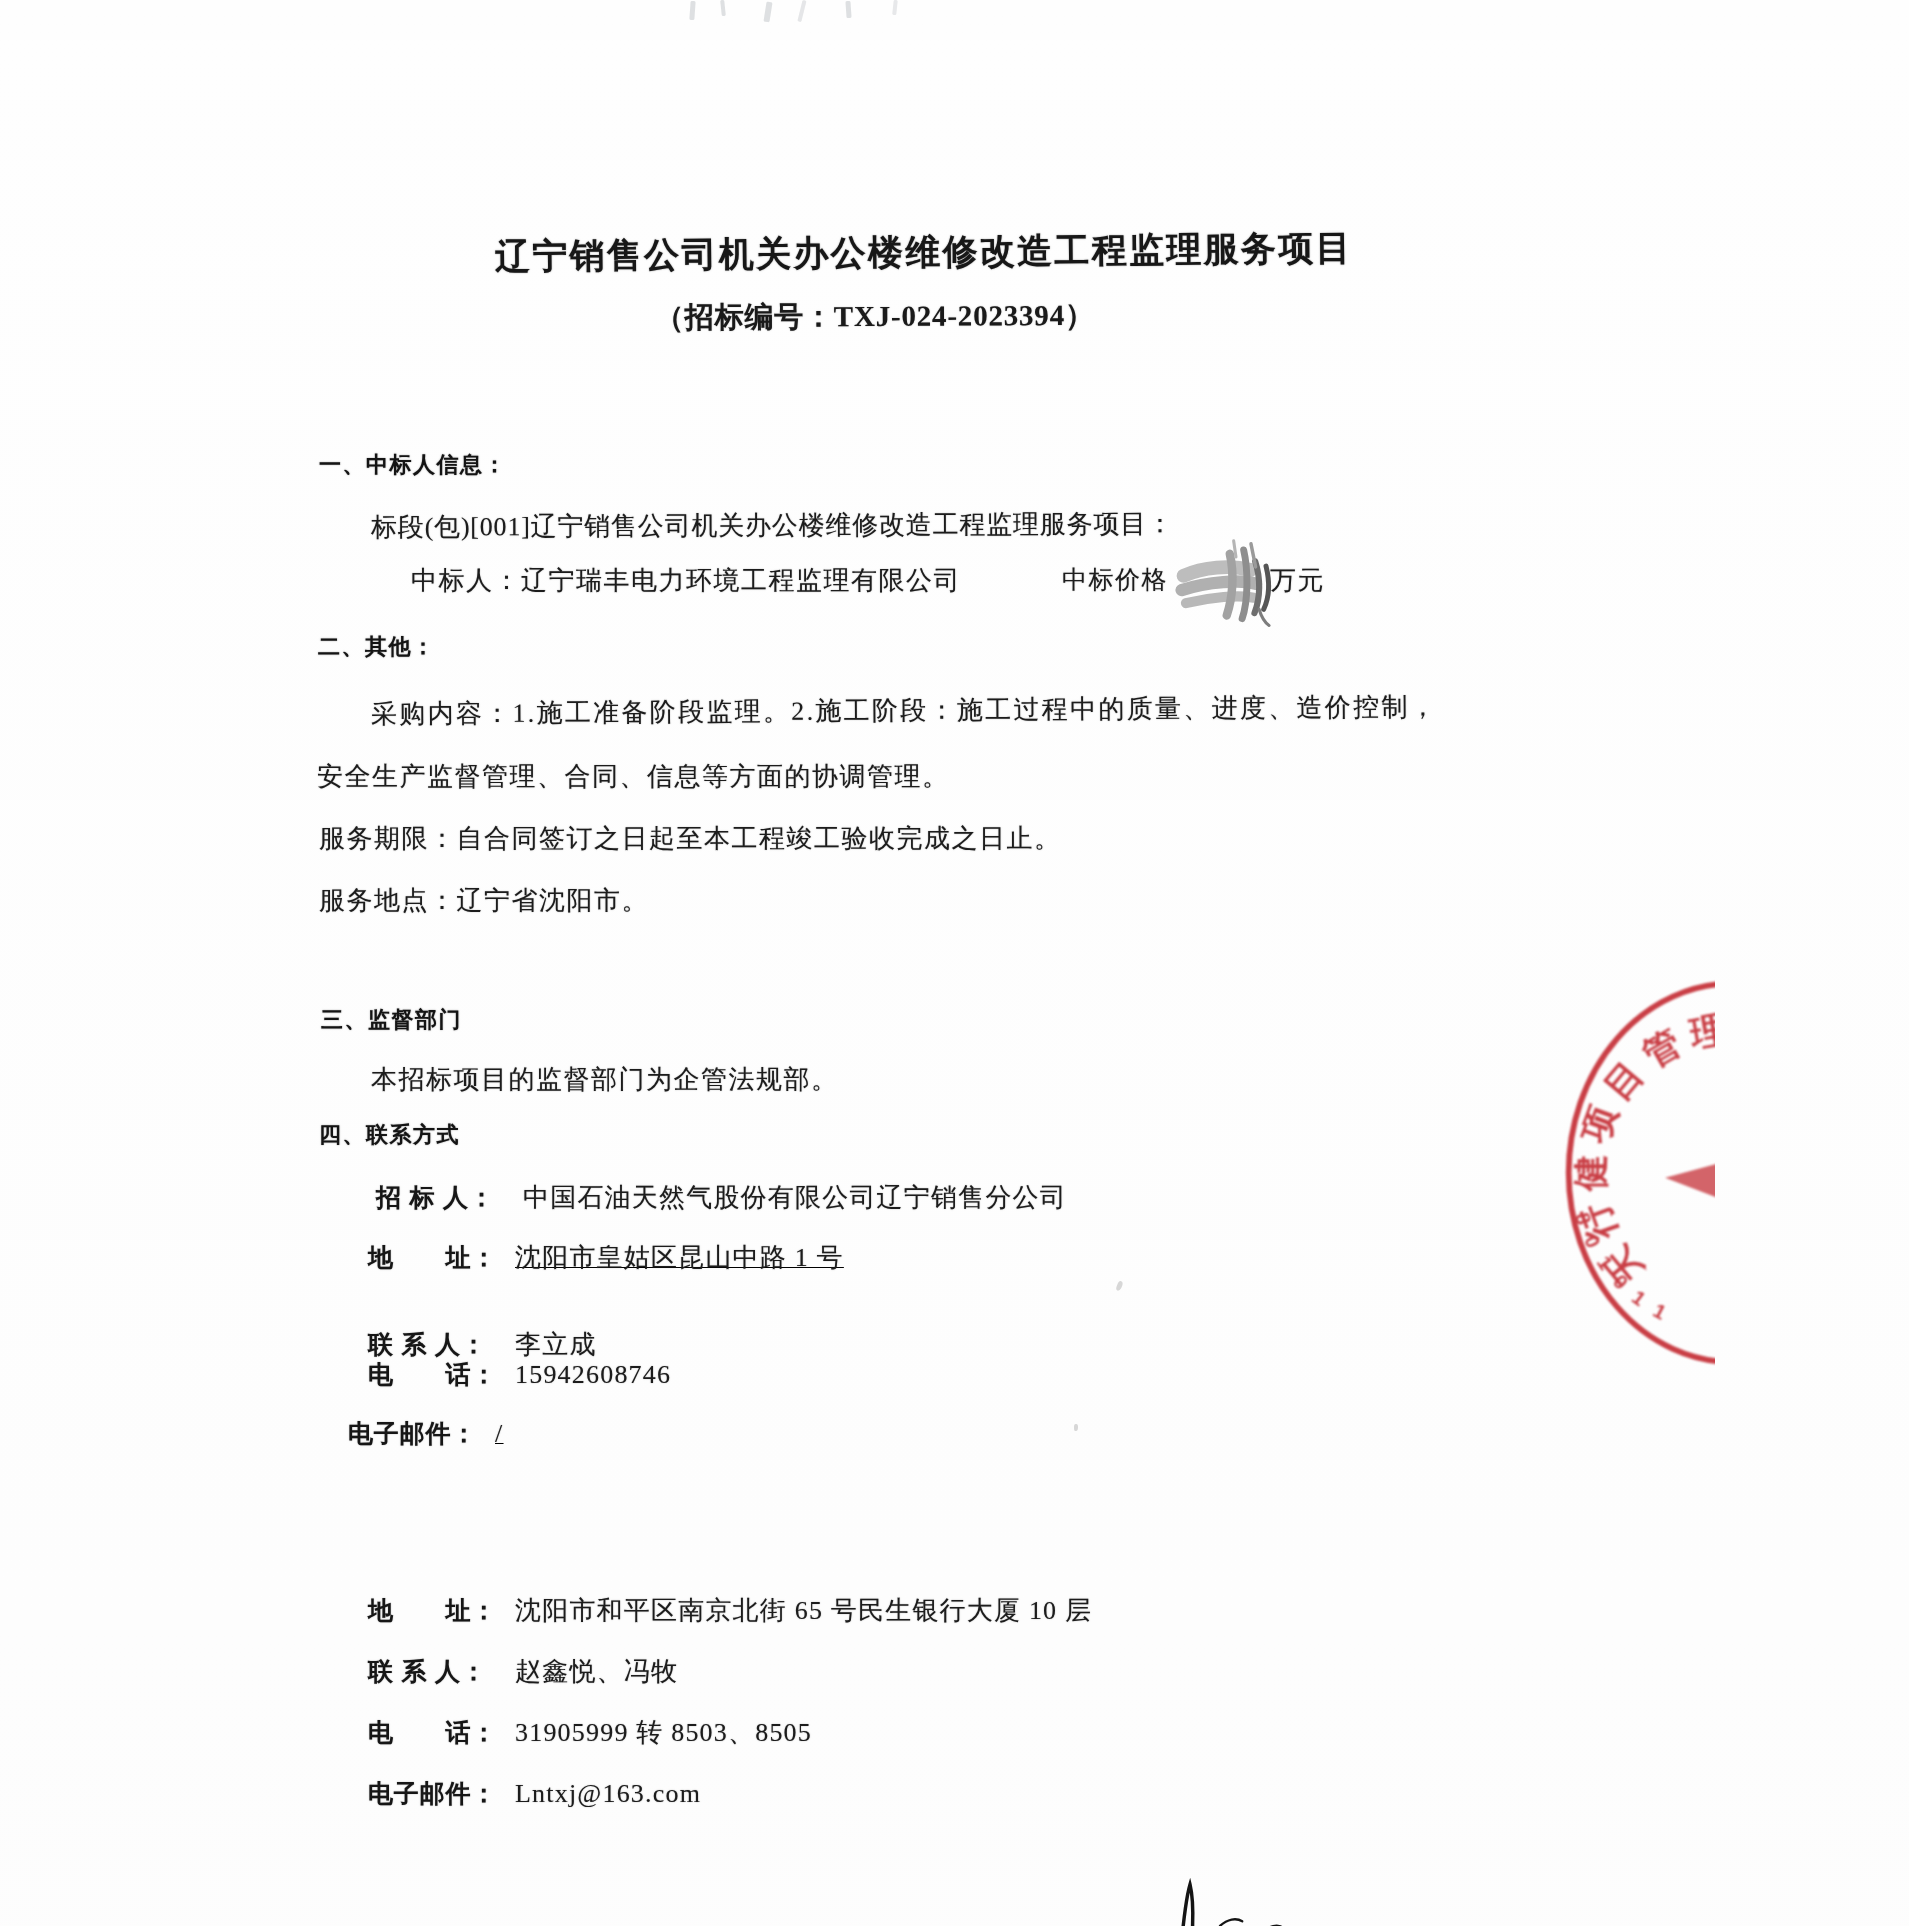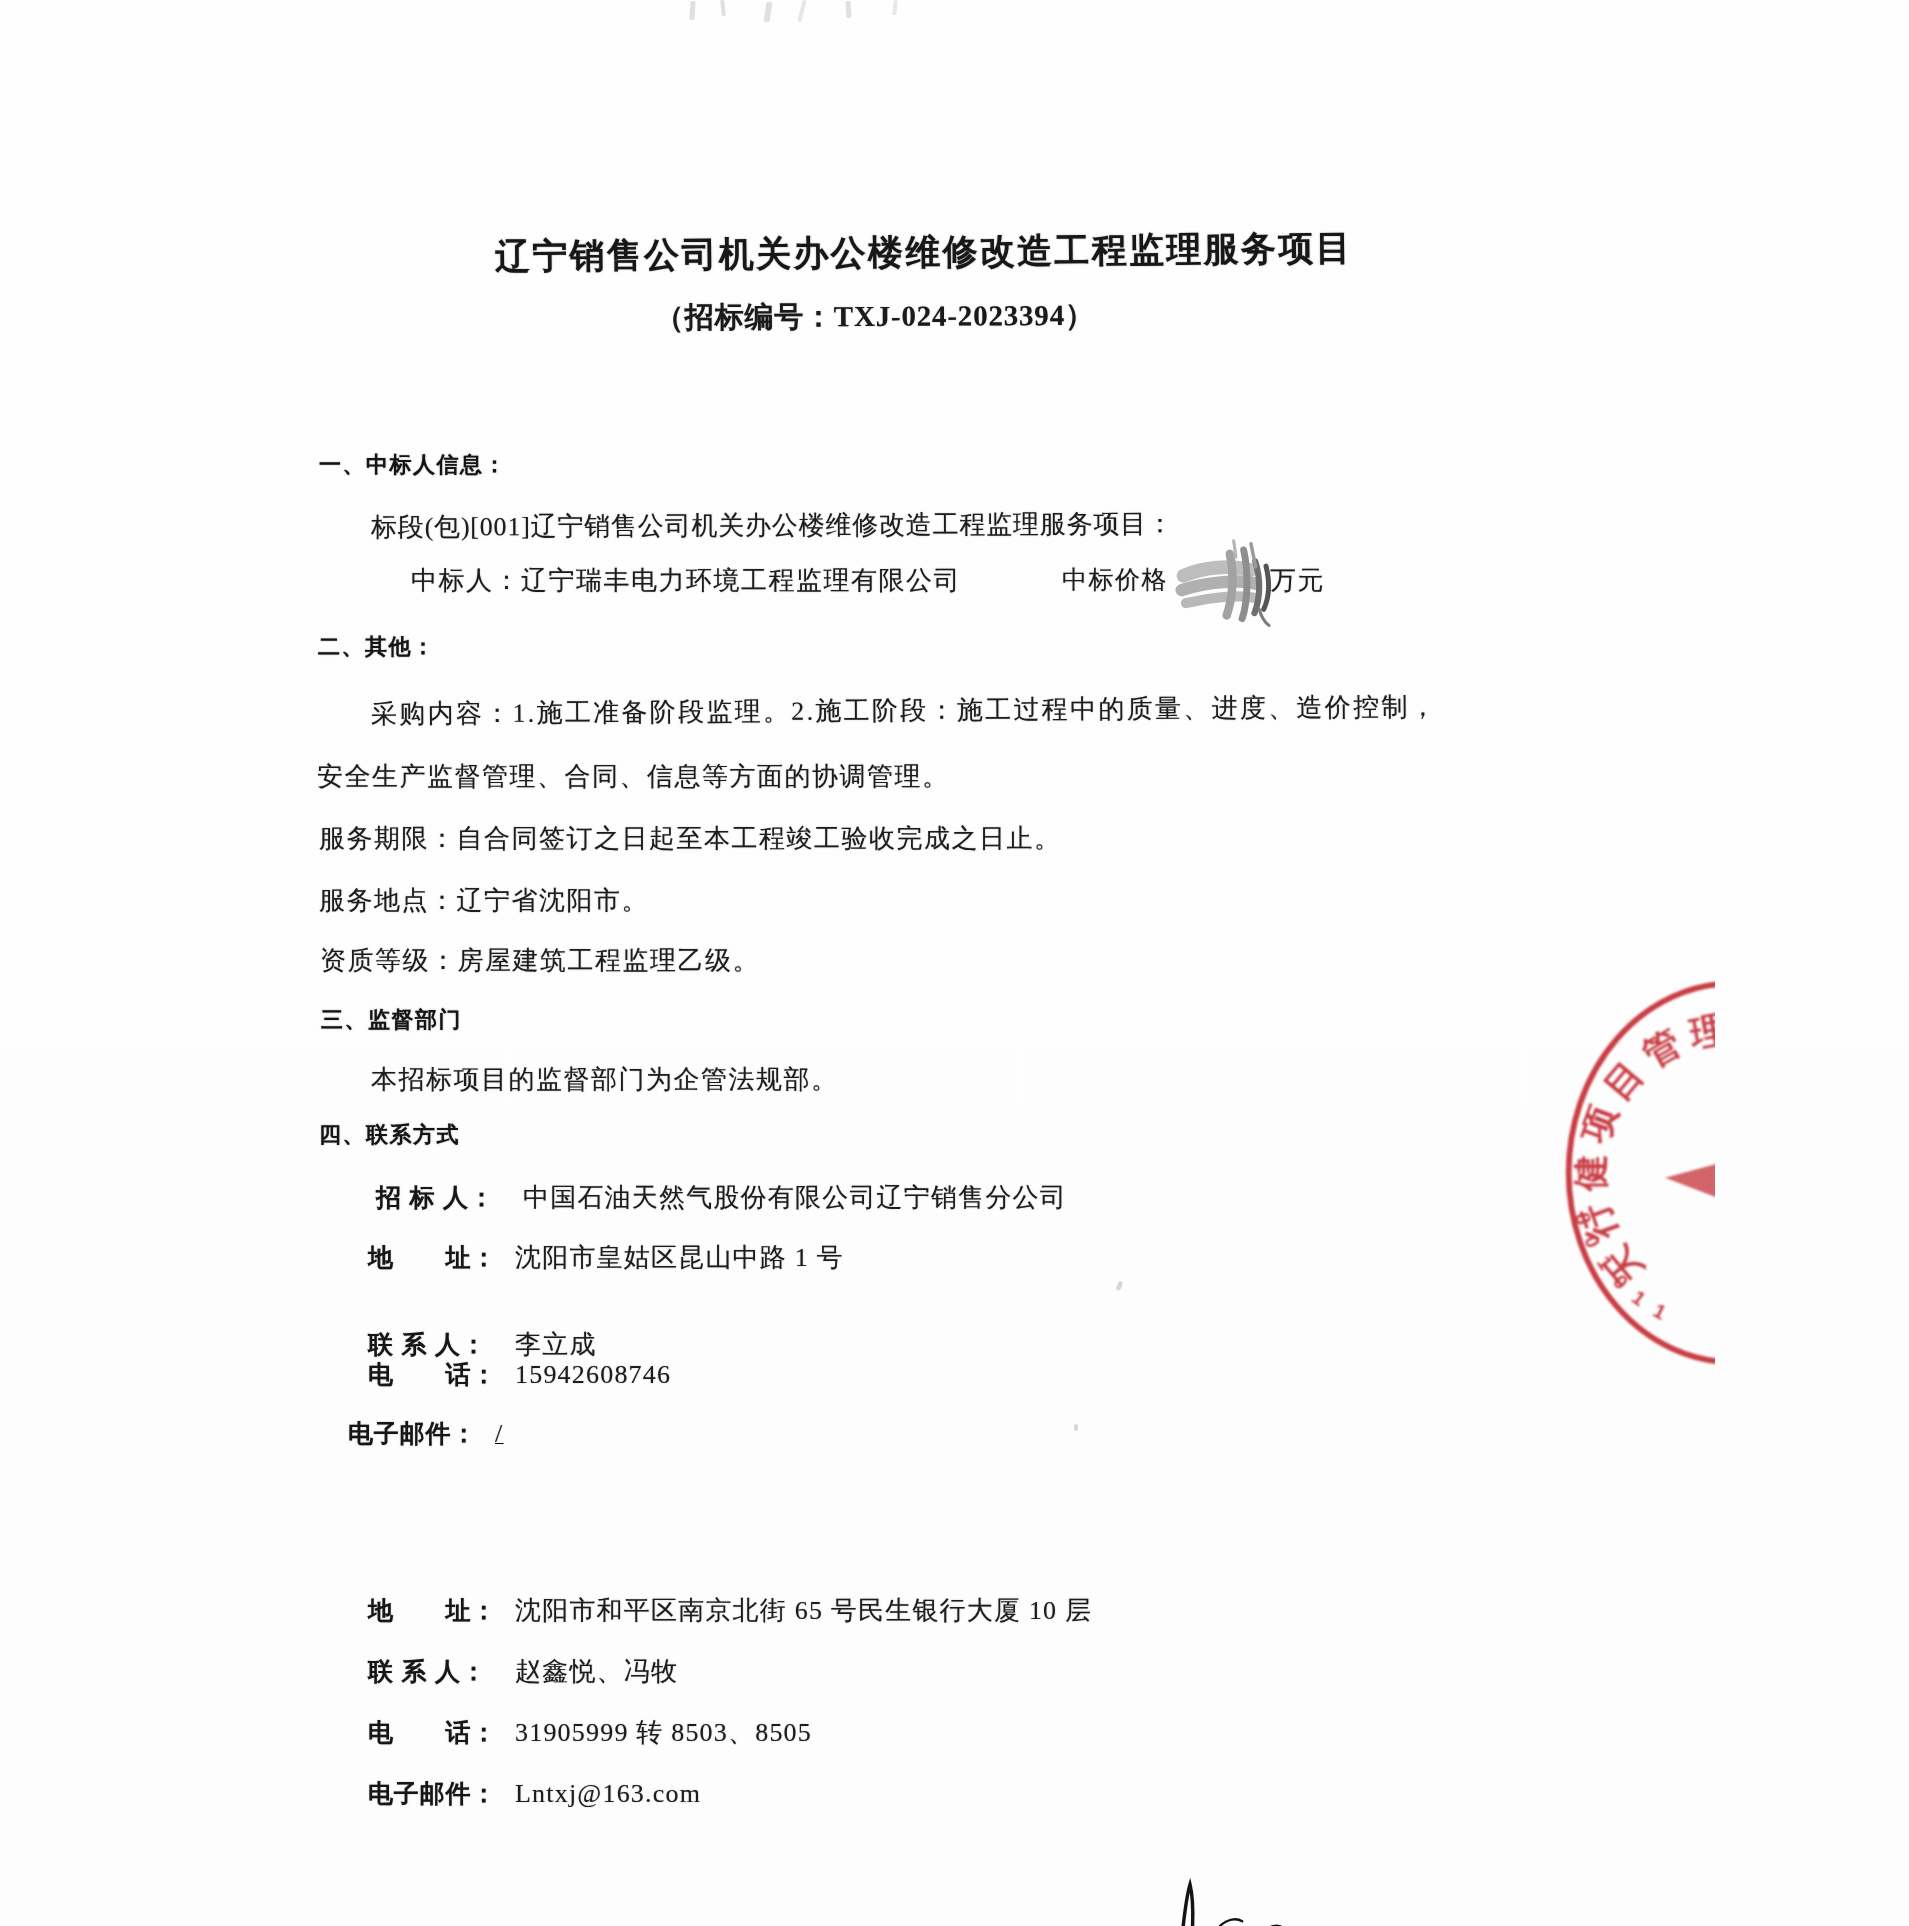--- a/index.html
+++ b/index.html
@@ -60,30 +60,29 @@
       <path d="M160,4 L166,46" stroke="#b5b5b5" stroke-width="8"></path>
       <path d="M226,182 C232,202 240,216 252,224" stroke="#7d7d7d" stroke-width="8"></path>
     </g>
   </svg>
 
   <div class="t sec-head" style="left:318px;top:632px;">二、其他：</div>
   <div class="t body-line" style="left:371px;top:693px;letter-spacing:2.3px;transform:rotate(-0.4deg);">采购内容：1.施工准备阶段监理。2.施工阶段：施工过程中的质量、进度、造价控制，</div>
   <div class="t body-line" style="left:317px;top:759px;font-family:Liberation Serif, serif;">安全生产监督管理、合同、信息等方面的协调管理。</div>
   <div class="t body-line" style="left:319px;top:821px;">服务期限：自合同签订之日起至本工程竣工验收完成之日止。</div>
   <div class="t body-line" style="left:319px;top:883px;">服务地点：辽宁省沈阳市。</div>
-  <div class="t body-line" style="left:320px;top:943px;">资质等级：房屋建筑工程监理乙级。</div>
 
   <div class="t sec-head" style="left:321px;top:1005px;">三、监督部门</div>
   <div class="t body-line" style="left:371px;top:1062px;">本招标项目的监督部门为企管法规部。</div>
 
   <div class="t sec-head" style="left:319px;top:1120px;">四、联系方式</div>
 
   <div class="row" style="left:368px;top:1180px;margin-left:8px;">
     <span class="lbl">招 标 人：</span><span class="val">中国石油天然气股份有限公司辽宁销售分公司</span></div>
-  <div class="row" style="left:368px;top:1240px;">
+  <div class="row" style="left:368px;top:1240px;text-decoration:underline;">
     <span class="lbl">地　　址：</span><span class="val">沈阳市皇姑区昆山中路 1 号</span></div>
   <div class="row" style="left:368px;top:1299px;margin-top:28px;">
     <span class="lbl">联 系 人：</span><span class="val">李立成</span></div>
   <div class="row" style="left:368px;top:1358px;">
     <span class="lbl">电　　话：</span><span class="val">15942608746</span></div>
   <div class="row" style="left:348px;top:1417px;text-decoration:underline;">
     <span class="lbl">电子邮件：</span><span class="val">/</span></div>
 
   <div class="row" style="left:368px;top:1593px;">
     <span class="lbl">地　　址：</span><span class="val">沈阳市和平区南京北街 65 号民生银行大厦 10 层</span></div>

